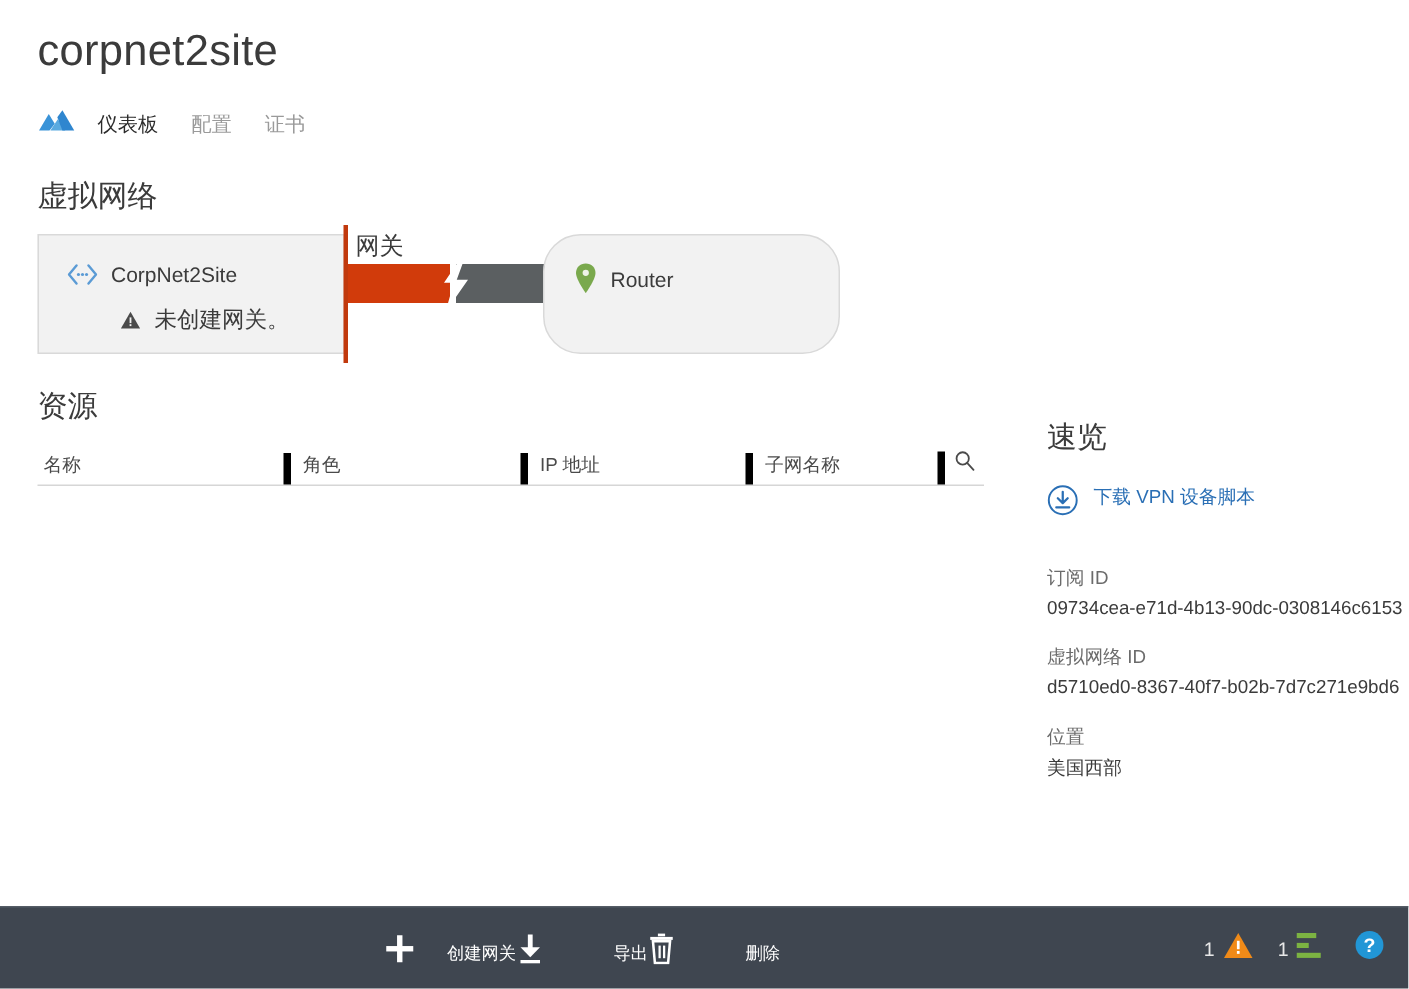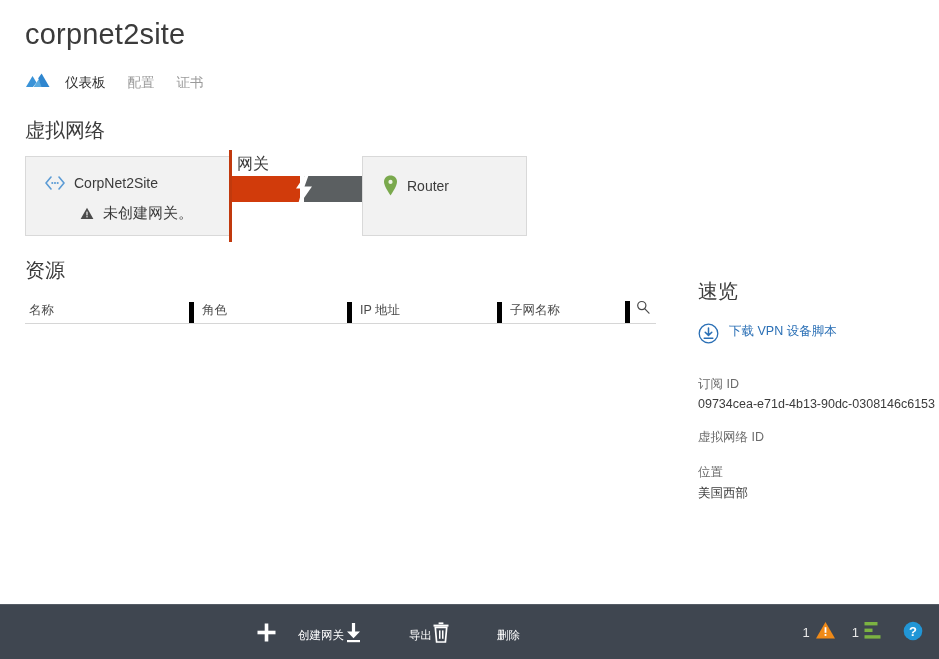--- a/index.html
+++ b/index.html
@@ -33,21 +33,21 @@
   #h-vnet{left:25px;top:117px;}
   #h-res{left:25px;top:257px;}
 
   
   .diagram{position:absolute;left:25px;top:156px;width:538px;height:80px;}
   .node{
     position:absolute;top:0;height:80px;
     background:#f2f2f2;border:1px solid #d9d9d9;box-sizing:border-box;
   }
   #node-left{left:0;width:205px;}
-  #node-right{left:337px;width:165px;}
+  #node-right{left:337px;width:198px;border-radius:25px;}
   .node-row{position:absolute;display:flex;align-items:center;}
   #left-main{left:19px;top:18px;}
   #left-warn{left:54px;top:47px;}
   #right-main{left:20px;top:18px;}
   .node-label{font-size:14px;color:#3b3b3b;white-space:nowrap;}
   .node-sub{font-size:15px;color:#3b3b3b;white-space:nowrap;}
   .ico{display:inline-block;margin-right:9px;line-height:0;}
 
   
   .conn{position:absolute;left:204px;top:-6px;width:140px;height:92px;}
@@ -216,20 +216,21 @@
       </span>
       <span class="dl-text">下载 VPN 设备脚本</span>
     </div>
 
     <div class="field">
       <div class="field-k">订阅 ID</div>
       <div class="field-v">09734cea-e71d-4b13-90dc-0308146c6153</div>
     </div>
     <div class="field">
       <div class="field-k">虚拟网络 ID</div>
+      <div class="field-v">d5710ed0-8367-40f7-b02b-7d7c271e9bd6</div>
     </div>
     <div class="field">
       <div class="field-k">位置</div>
       <div class="field-v">美国西部</div>
     </div>
   </div>
 
   <div class="toolbar">
 
     <div class="tb-actions">

